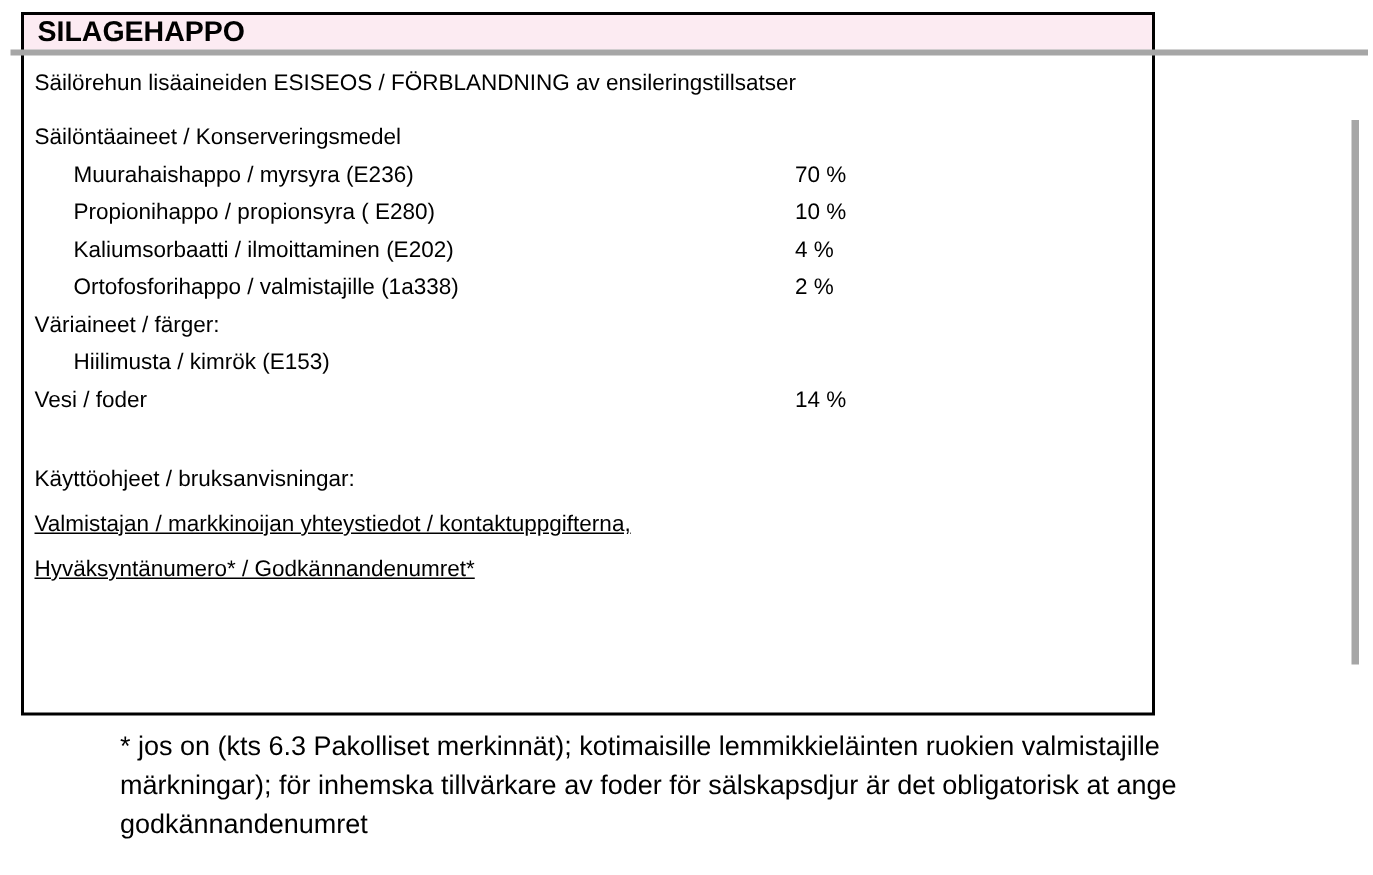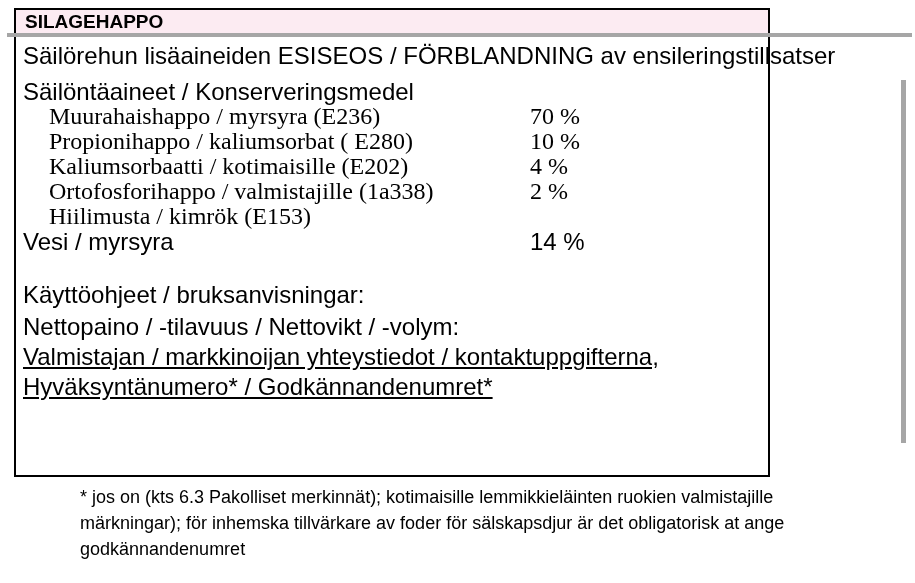--- a/index.html
+++ b/index.html
@@ -31,24 +31,24 @@
     width:905px; height:4px;
     background:#a6a6a6;
   }
   .right-bar {
     position:absolute; left:901px; top:80px;
     width:5px; height:363px;
     background:#a6a6a6;
   }
   .table-body {
     padding:10px 10px 0 7px;
-    font-size:24px;
+    font-size:15px;
   }
   .line { position:relative; line-height:25px; white-space:nowrap; }
-  .indent { padding-left:26px;font-family:Liberation Serif, serif; }
+  .indent { padding-left:26px; }
   .pct { position:absolute; left:507px; top:0; }
   .sp-a { margin-top:11px; }
   .sp-b { margin-top:28px; }
   .sp-c { margin-top:7px; }
   .sp-d { margin-top:5px;text-decoration:underline; }
   .footnote {
     position:absolute; left:80px; top:484px;
     font-size:18px; line-height:26px;
     white-space:nowrap;
   }
@@ -66,41 +66,41 @@
     <div class="table-body">
       <div class="line">Säilörehun lisäaineiden ESISEOS / FÖRBLANDNING av ensileringstillsatser</div>
 
       <div class="line sp-a">Säilöntäaineet / Konserveringsmedel</div>
 
       <div class="line indent">
         <span>Muurahaishappo / myrsyra (E236)</span>
         <span class="pct">70 %</span>
       </div>
       <div class="line indent">
-        <span>Propionihappo / kaliumsorbat ( E280)</span>
+        <span>Propionihappo / propionsyra ( E280)</span>
         <span class="pct">10 %</span>
       </div>
       <div class="line indent">
-        <span>Kaliumsorbaatti / kotimaisille (E202)</span>
+        <span>Kaliumsorbaatti / ilmoittaminen (E202)</span>
         <span class="pct">4 %</span>
       </div>
       <div class="line indent">
         <span>Ortofosforihappo / valmistajille (1a338)</span>
         <span class="pct">2 %</span>
       </div>
 
+      <div class="line">Väriaineet / färger:</div>
       <div class="line indent">Hiilimusta / kimrök (E153)</div>
 
       <div class="line">
-        <span>Vesi / myrsyra</span>
+        <span>Vesi / foder</span>
         <span class="pct">14 %</span>
       </div>
 
       <div class="line sp-b">Käyttöohjeet / bruksanvisningar:</div>
-      <div class="line sp-c">Nettopaino / -tilavuus / Nettovikt / -volym:</div>
       <div class="line sp-d">Valmistajan / markkinoijan yhteystiedot / kontaktuppgifterna,</div>
       <div class="line sp-d">Hyväksyntänumero* / Godkännandenumret*</div>
     </div>
   </div>
 
   <div class="header-underline" style="background: rgb(166, 166, 166);"></div>
   <div class="right-bar" style="background: rgb(166, 166, 166);"></div>
 
   <div class="footnote">
     <div>* jos on (kts 6.3 Pakolliset merkinnät); kotimaisille lemmikkieläinten ruokien valmistajille</div>

